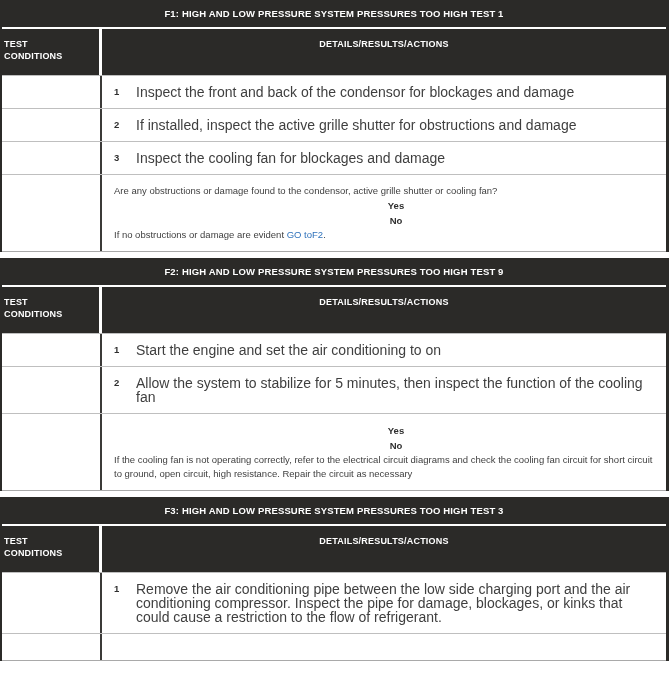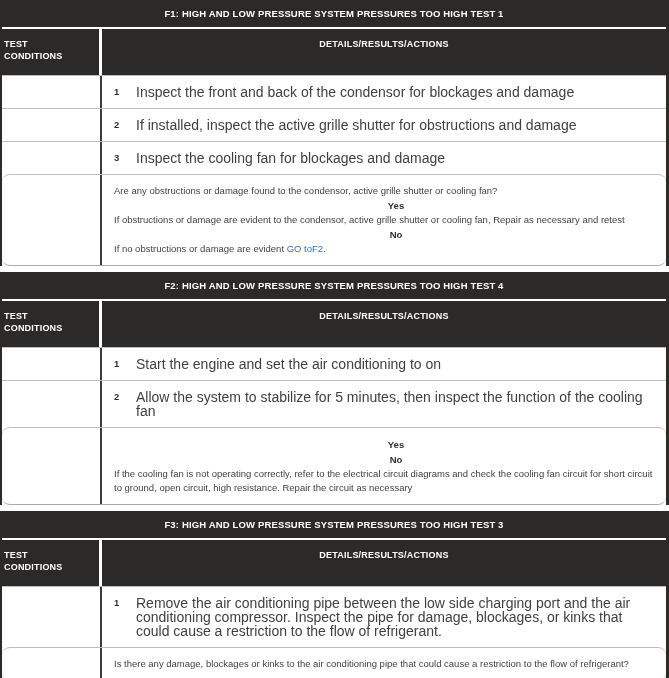--- a/index.html
+++ b/index.html
@@ -84,21 +84,20 @@
     display: flex;
     background: #ffffff;
     border-top: 1px solid #bfbfbf;
     box-sizing: border-box;
   }
   .row:first-of-type {
     border-top: 2px solid #2b2a28;
   }
   .row:last-child {
     border-bottom: 1px solid #a9a9a9;
-    border-radius: 8px;
   }
   .cell-cond {
     width: 100px;
     flex: 0 0 100px;
     box-sizing: border-box;
     border-right: 2px solid #3b3a38;
     min-height: 26px;
   }
   .cell-details {
     flex: 1 1 auto;
@@ -196,29 +195,28 @@
           <div class="step-text">Inspect the cooling fan for blockages and damage</div>
         </div>
       </div>
     </div>
 
     <div class="row">
       <div class="cell-cond"></div>
       <div class="cell-details">
         <div class="q-line">Are any obstructions or damage found to the condensor, active grille shutter or cooling fan?</div>
         <div class="yn">Yes</div>
-        <div class="q-line">If obstructions or damage are evident to the condensor, active grille shutter or cooling fan, Repair as necessary and retest</div>
         <div class="yn">No</div>
         <div class="q-line"><span>If no obstructions or damage are evident </span><span class="goto">GO toF2</span><span>.</span></div>
       </div>
     </div>
   </div>
 
   <div class="test-block">
-    <div class="block-title">F2: HIGH AND LOW PRESSURE SYSTEM PRESSURES TOO HIGH TEST 4</div>
+    <div class="block-title">F2: HIGH AND LOW PRESSURE SYSTEM PRESSURES TOO HIGH TEST 9</div>
 
     <div class="col-head">
       <div class="ch-left">
         <div>TEST</div>
         <div>CONDITIONS</div>
       </div>
       <div class="ch-right">DETAILS/RESULTS/ACTIONS</div>
     </div>
 
     <div class="row">
@@ -267,20 +265,17 @@
       <div class="cell-details">
         <div class="step">
           <div class="step-num">1</div>
           <div class="step-text">Remove the air conditioning pipe between the low side charging port and the air conditioning compressor. Inspect the pipe for damage, blockages, or kinks that could cause a restriction to the flow of refrigerant.</div>
         </div>
       </div>
     </div>
 
     <div class="row">
       <div class="cell-cond"></div>
-      <div class="cell-details">
-        <div class="q-line">Is there any damage, blockages or kinks to the air conditioning pipe that could cause a restriction to the flow of refrigerant?</div>
-      </div>
     </div>
   </div>
 
   <div class="tail"></div>
 </div>
 
 </body></html>

